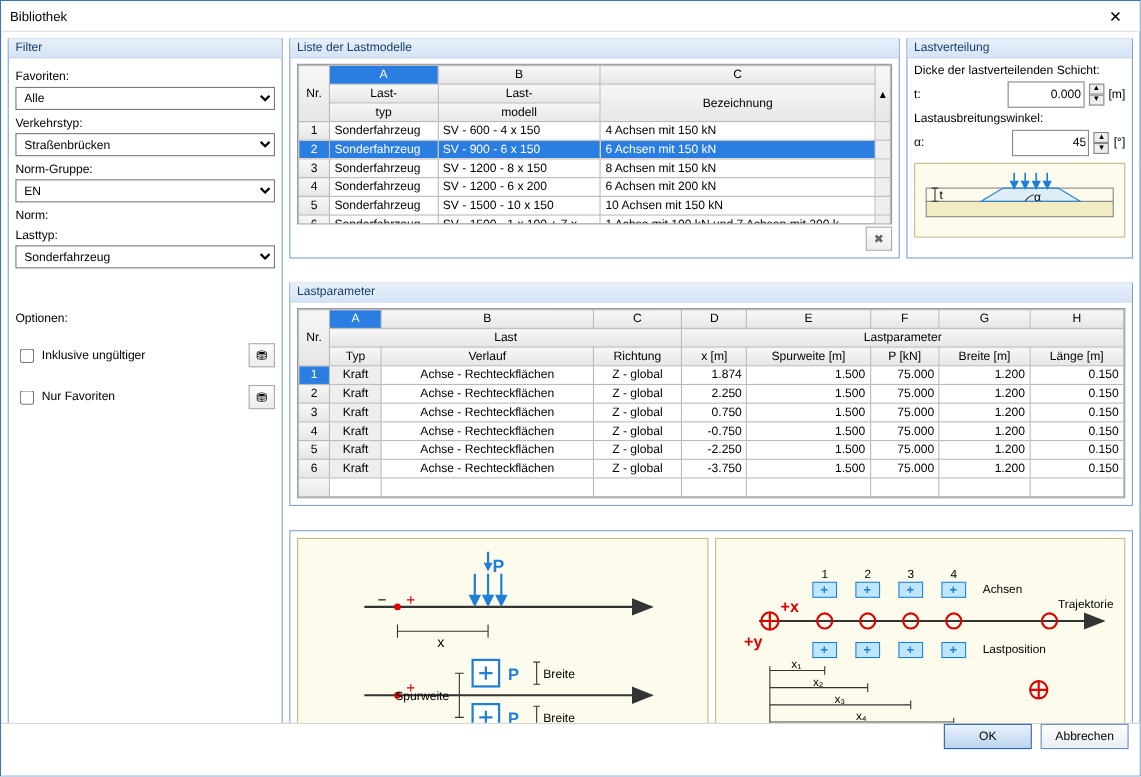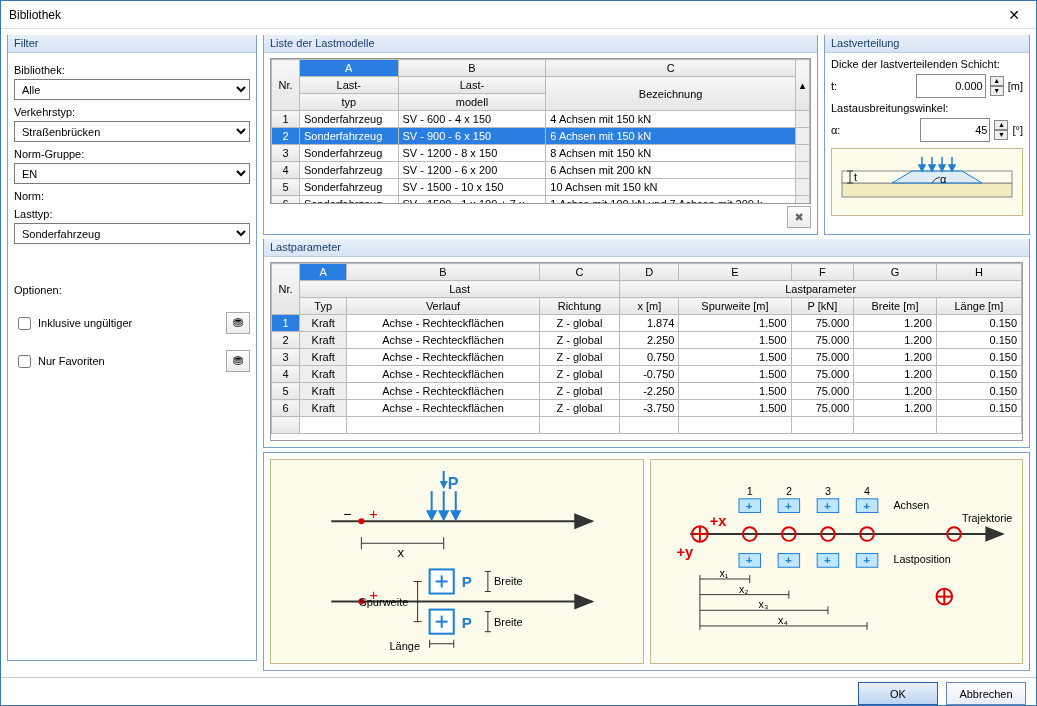--- a/index.html
+++ b/index.html
@@ -95,21 +95,21 @@
     display: flex;
     align-items: center;
     justify-content: center;
     font-size: 12px;
     cursor: pointer;
   }
   .right-col {
     flex: 1;
     display: flex;
     flex-direction: column;
-    gap: 4px;
+    gap: 22px;
     min-width: 0;
   }
   .top-row { display: flex; gap: 6px; height: 200px; }
   .liste { flex: 1; display: flex; flex-direction: column; }
   .lastvert { width: 206px; }
   .grid {
     border: 1px solid #999;
     background: #fff;
     overflow: hidden;
     font-size: 11px;
@@ -151,24 +151,24 @@
     padding: 6px;
   }
   .diagram {
     flex: 1;
     border: 1px solid #c8b88a;
     background: #fdfbec;
     position: relative;
     overflow: hidden;
   }
   .footer {
-    height: 28px;
+    height: 48px;
     border-top: 1px solid #ccc;
     display: flex;
-    align-items: flex-end;
+    align-items: flex-start;
     justify-content: flex-end;
     gap: 8px;
     padding: 0 10px;
     background: #fff;
   }
   .btn {
     min-width: 80px;
     height: 23px;
     border: 1px solid #6a8ab5;
     background: linear-gradient(#fdfdfd, #e8eef7);
@@ -225,21 +225,21 @@
   <div class="titlebar">
     <span class="title">Bibliothek</span>
     <div class="close">✕</div>
   </div>
 
   <div class="body">
 
     <div class="group filter-panel">
       <div class="group-title">Filter</div>
       <div class="group-inner">
-        <label class="field-label">Bibliothek:</label>
+        <label class="field-label">Favoriten:</label>
         <select class="select">
           <option>Alle</option>
         </select>
 
         <label class="field-label">Verkehrstyp:</label>
         <select class="select">
           <option>Straßenbrücken</option>
         </select>
 
         <label class="field-label">Norm-Gruppe:</label>

